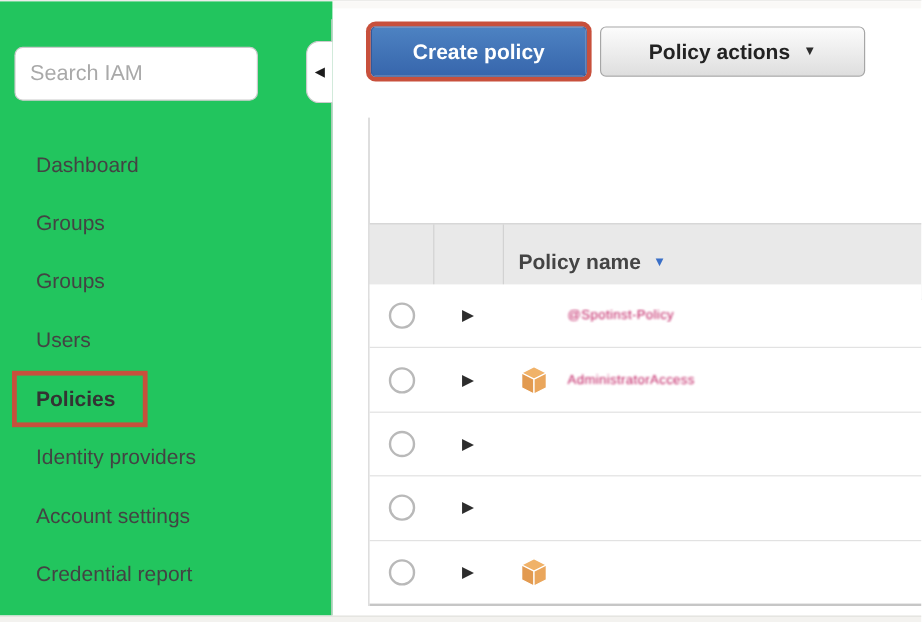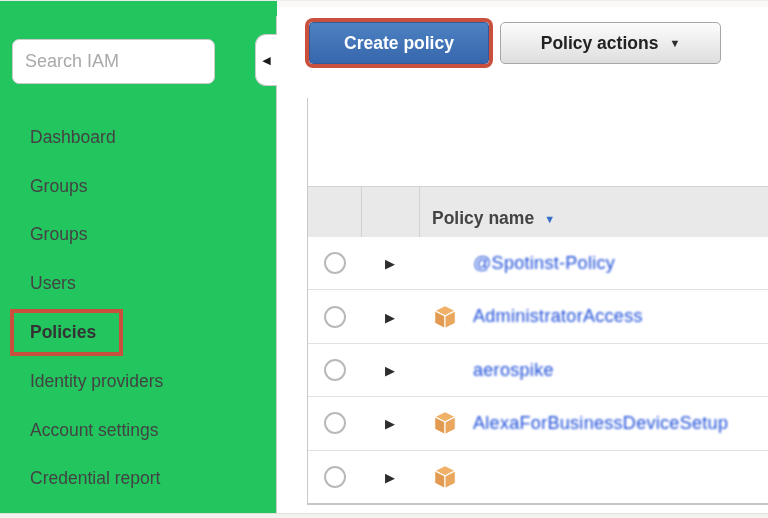--- a/index.html
+++ b/index.html
@@ -97,21 +97,21 @@
   .cell-radio { width:53px; flex:none; display:flex; justify-content:center; }
   .radio {
     width:22px; height:22px; border:2px solid #b9b9b9; border-radius:50%;
     background:#fff; box-sizing:border-box; cursor:pointer;
   }
   .cell-expand { width:58px; flex:none; text-align:center; }
   .expand { font-size:13px; color:#2d2d2d; cursor:pointer; }
   .cell-name { flex:1; display:flex; align-items:center; padding-left:13px; overflow:hidden; white-space:nowrap; }
   .icon-slot { width:41px; flex:none; display:flex; align-items:center; }
   .policy-link {
-    color:#1d4ed8; font-size:18px; text-decoration:none; cursor:pointer;
+    color:#be185d; font-size:11px; text-decoration:none; cursor:pointer;
     filter:blur(0.9px); letter-spacing:0.3px;
   }
 </style>
 </head>
 <body>
 
 <div class="page">
   <div class="top-strip"></div>
 
   <div class="sidebar">
@@ -191,53 +191,39 @@
               </svg>
             </span>
             <a class="policy-link">AdministratorAccess</a>
           </div>
         </div>
         <div class="row">
           <div class="cell-radio">
             <span class="radio"></span>
           </div>
           <div class="cell-expand"><span class="expand">▶</span></div>
-          <div class="cell-name">
-            <span class="icon-slot"></span>
-            <a class="policy-link">aerospike</a>
-          </div>
+        </div>
+        <div class="row">
+          <div class="cell-radio">
+            <span class="radio"></span>
+          </div>
+          <div class="cell-expand"><span class="expand">▶</span></div>
         </div>
         <div class="row">
           <div class="cell-radio">
             <span class="radio"></span>
           </div>
           <div class="cell-expand"><span class="expand">▶</span></div>
           <div class="cell-name">
             <span class="icon-slot">
               <svg width="26" height="26" viewBox="0 0 24 24" style="display:block">
                 <polygon points="12,1.5 21.5,6.3 12,11.1 2.5,6.3" fill="#f0b269" stroke="#ffffff" stroke-width="1"></polygon>
                 <polygon points="2.5,6.3 12,11.1 12,22.5 2.5,17.7" fill="#e29a50" stroke="#ffffff" stroke-width="1"></polygon>
                 <polygon points="21.5,6.3 12,11.1 12,22.5 21.5,17.7" fill="#eaa65c" stroke="#ffffff" stroke-width="1"></polygon>
               </svg>
             </span>
-            <a class="policy-link">AlexaForBusinessDeviceSetup</a>
-          </div>
-        </div>
-        <div class="row">
-          <div class="cell-radio">
-            <span class="radio"></span>
-          </div>
-          <div class="cell-expand"><span class="expand">▶</span></div>
-          <div class="cell-name">
-            <span class="icon-slot">
-              <svg width="26" height="26" viewBox="0 0 24 24" style="display:block">
-                <polygon points="12,1.5 21.5,6.3 12,11.1 2.5,6.3" fill="#f0b269" stroke="#ffffff" stroke-width="1"></polygon>
-                <polygon points="2.5,6.3 12,11.1 12,22.5 2.5,17.7" fill="#e29a50" stroke="#ffffff" stroke-width="1"></polygon>
-                <polygon points="21.5,6.3 12,11.1 12,22.5 21.5,17.7" fill="#eaa65c" stroke="#ffffff" stroke-width="1"></polygon>
-              </svg>
-            </span>
           </div>
         </div>
       </div>
   </div>
 
   <div class="bottom-strip"></div>
 </div>
 
 </body></html>

